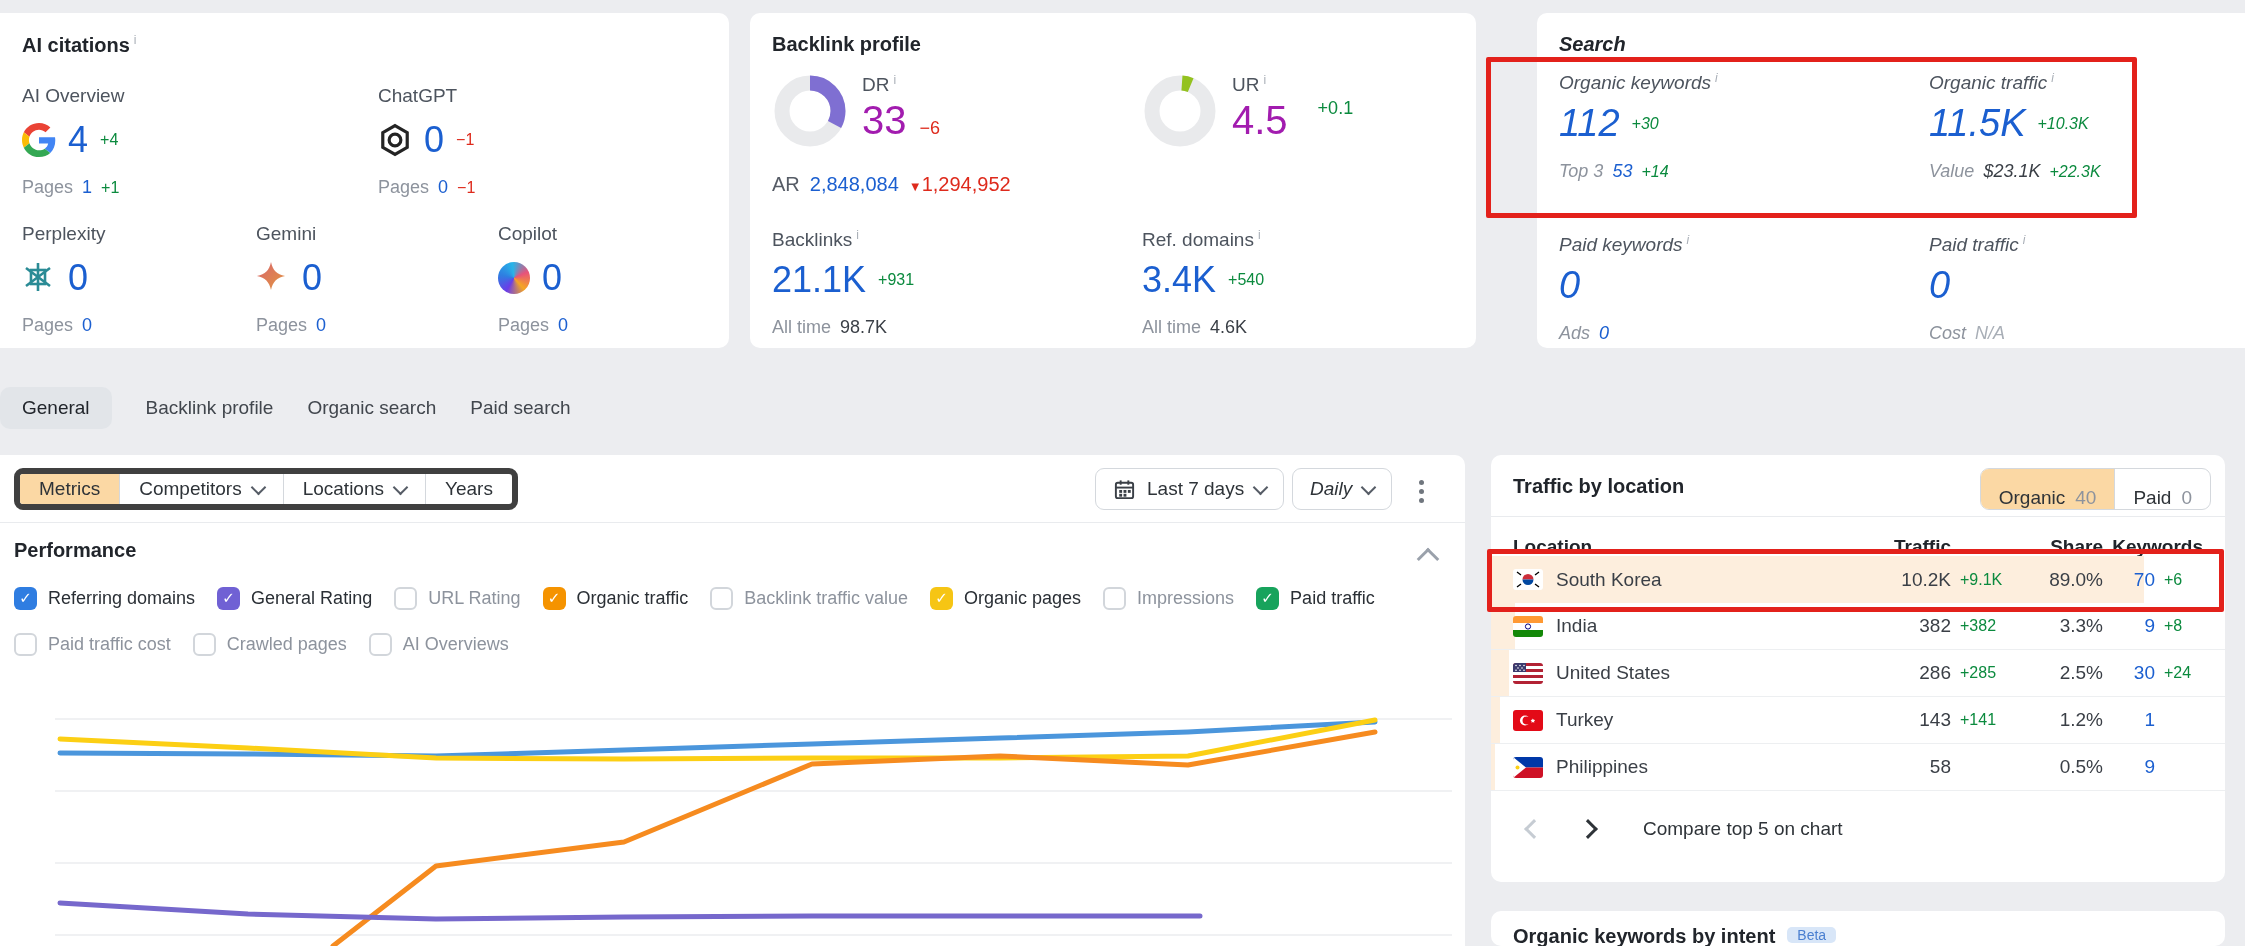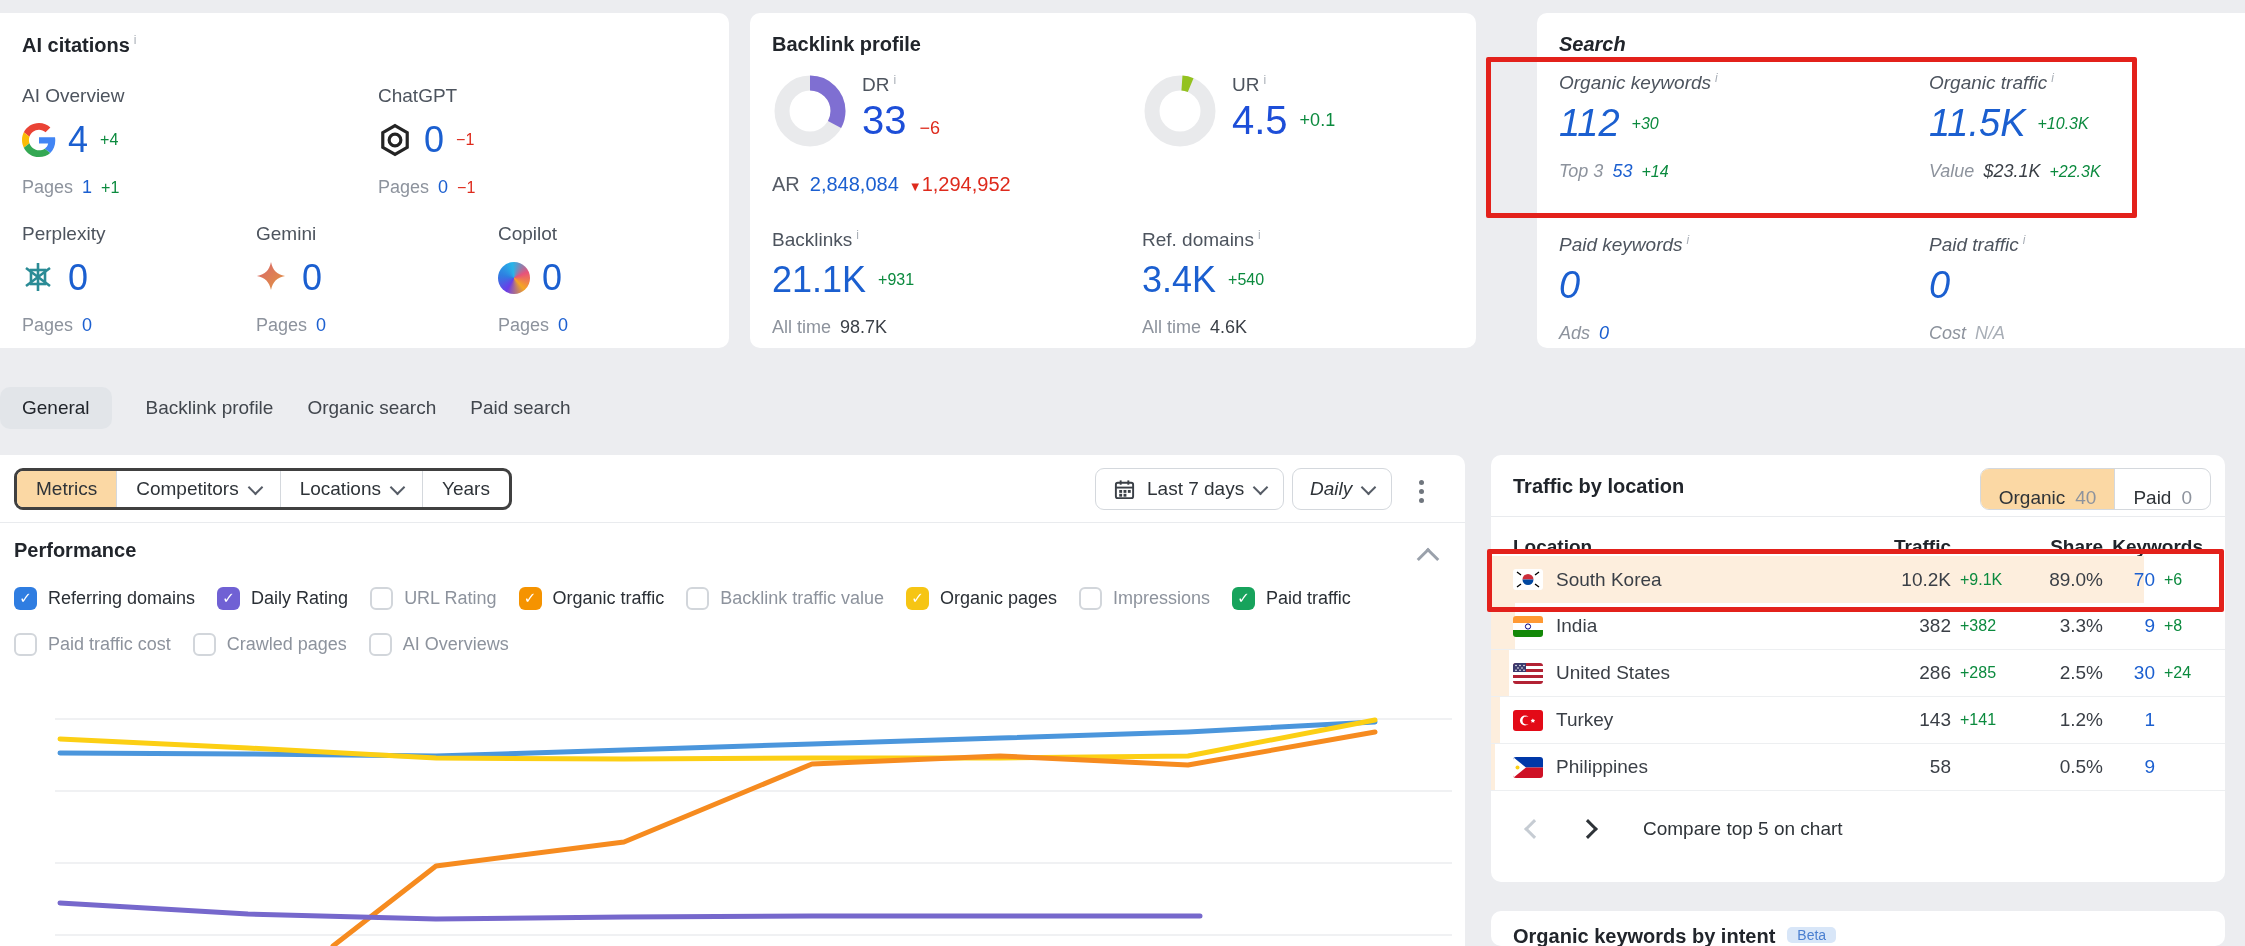--- a/index.html
+++ b/index.html
@@ -15,31 +15,31 @@
   .info{font-size:12px;color:#a9afb7;font-weight:400;margin-left:4px;vertical-align:super;}
   .c-blue{color:#1b5fd0}.c-green{color:#0b8a3e}.c-red{color:#de2a1c}.c-muted{color:#8d939d}.c-dark{color:#3a3f46}
   .m-label{font-size:19px;color:#4d545e;white-space:nowrap;}
   .m-vrow{display:flex;align-items:center;gap:12px;margin-top:12px;}
   .m-value{font-size:36px;color:#1b5fd0;}
   .delta{font-size:16px;white-space:nowrap;}
   .m-sub{margin-top:16px;font-size:18px;display:flex;gap:9px;align-items:baseline;white-space:nowrap;}
   .blk{position:absolute;}
   
   .donut-wrap{display:flex;gap:14px;align-items:flex-start;}
-  .big-dark{font-size:40px;color:#1d4ed8;}
+  .big-dark{font-size:40px;color:#a21caf;}
   
   .hl{position:absolute;border:5px solid #e3211b;box-sizing:border-box;z-index:60;pointer-events:none;border-radius:2px;}
   #hl-search{left:1486px;top:57px;width:651px;height:161px;}
   #hl-row{left:1487px;top:549px;width:737px;height:63px;}
   
   #tabs{position:absolute;left:0;top:385px;height:46px;display:flex;align-items:center;font-size:19px;color:#41464d;}
   .tab{padding:10px 0;margin-left:34px;cursor:pointer;white-space:nowrap;}
   .tab.active{background:#e2e5e9;border-radius:10px;padding:10px 22px;margin-left:0;color:#21252b;}
   
-  .seg-group{position:absolute;left:14px;top:13px;display:flex;height:42px;border:3px solid #404040;border-radius:9px;overflow:hidden;background:#fff;box-sizing:border-box;align-items:stretch;}
+  .seg-group{position:absolute;left:14px;top:13px;display:flex;height:42px;border:6px solid #404040;border-radius:9px;overflow:hidden;background:#fff;box-sizing:border-box;align-items:stretch;}
   .seg{display:flex;align-items:center;gap:11px;padding:0 19px;font-size:19px;color:#2e3338;border-left:1px solid #d4d8dd;white-space:nowrap;}
   .seg:first-child{border-left:none;}
   .seg.active{background:#fbd8a4;}
   .chev{width:9px;height:9px;border-right:2.5px solid #565c66;border-bottom:2.5px solid #565c66;transform:rotate(45deg);margin-top:-4px;display:inline-block;}
   .btn{position:absolute;top:13px;height:42px;border:1px solid #d4d8dd;border-radius:9px;display:flex;align-items:center;gap:11px;padding:0 17px;font-size:19px;color:#2e3338;background:#fff;box-sizing:border-box;white-space:nowrap;}
   #btn-range{left:1095px;}
   #btn-gran{left:1292px;font-style:italic;}
   #kebab{position:absolute;left:1416px;top:22px;display:flex;flex-direction:column;gap:4px;cursor:pointer;padding:3px;}
   #kebab span{width:5px;height:5px;border-radius:50%;background:#70767e;}
   #main-divider{position:absolute;left:0;top:67px;width:1465px;height:1px;background:#e9ebee;}
@@ -203,21 +203,21 @@
     <span class="c-red"><span style="font-size:13px">▼</span><span>1,294,952</span></span>
   </div>
 
   <div class="blk donut-wrap" style="left:392px;top:60px">
     <svg width="76" height="76" viewBox="0 0 76 76">
       <circle cx="38" cy="38" r="28" fill="none" stroke="#e9eaec" stroke-width="15"></circle>
       <circle cx="38" cy="38" r="28" fill="none" stroke="#94c21f" stroke-width="15" stroke-dasharray="9 167" transform="rotate(-86 38 38)"></circle>
     </svg>
     <div>
       <div class="m-label"><span>UR</span><span class="info">i</span></div>
-      <div style="display:flex;align-items:center;gap:12px;margin-top:2px;">
+      <div style="display:flex;align-items:flex-start;gap:30px;margin-top:2px;">
         <span class="big-dark">4.5</span>
         <span class="delta c-green" style="font-size:18px">+0.1</span>
       </div>
     </div>
   </div>
 
   <div class="blk" style="left:22px;top:215px">
     <div class="m-label"><span>Backlinks</span><span class="info">i</span></div>
     <div class="m-vrow" style="margin-top:8px">
       <span class="m-value">21.1K</span>
@@ -345,21 +345,21 @@
   <div id="perf-title">Performance</div>
   <div id="perf-collapse"></div>
 
   <div class="cb-row" id="cb-row-0">
       <div class="cb checked">
         <span class="box" style="background: rgb(47, 125, 225);">✓</span>
         <span class="lbl">Referring domains</span>
       </div>
       <div class="cb checked">
         <span class="box" style="background: rgb(112, 97, 212);">✓</span>
-        <span class="lbl">Daily Rating</span>
+        <span class="lbl">General Rating</span>
       </div>
       <div class="cb unchecked">
         <span class="box"></span>
         <span class="lbl">URL Rating</span>
       </div>
       <div class="cb checked">
         <span class="box" style="background: rgb(245, 147, 0);">✓</span>
         <span class="lbl">Organic traffic</span>
       </div>
       <div class="cb unchecked">

